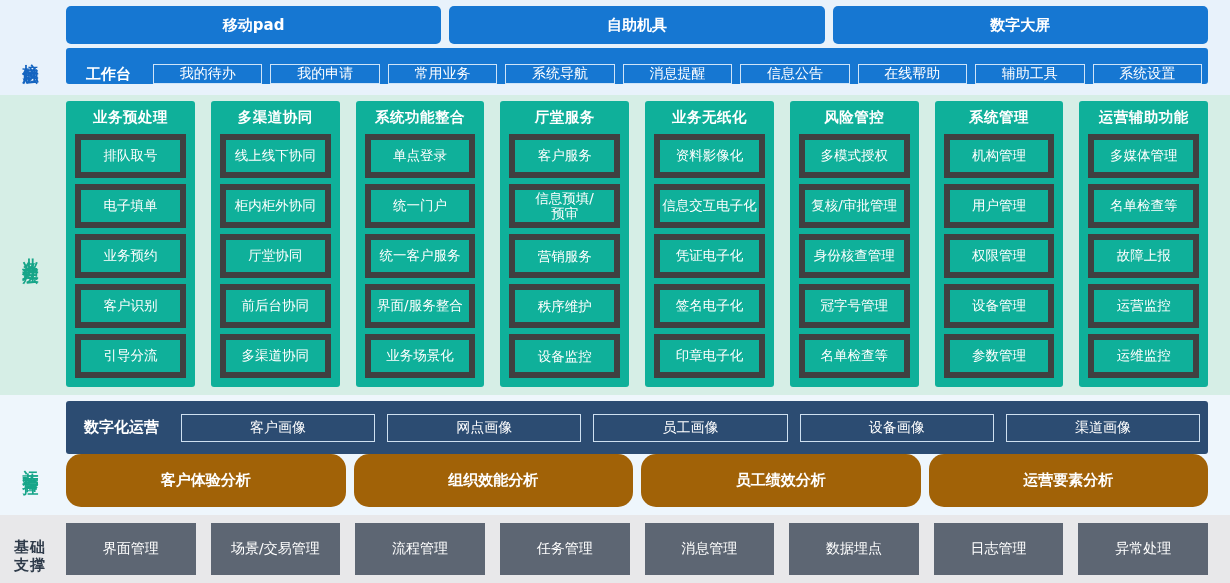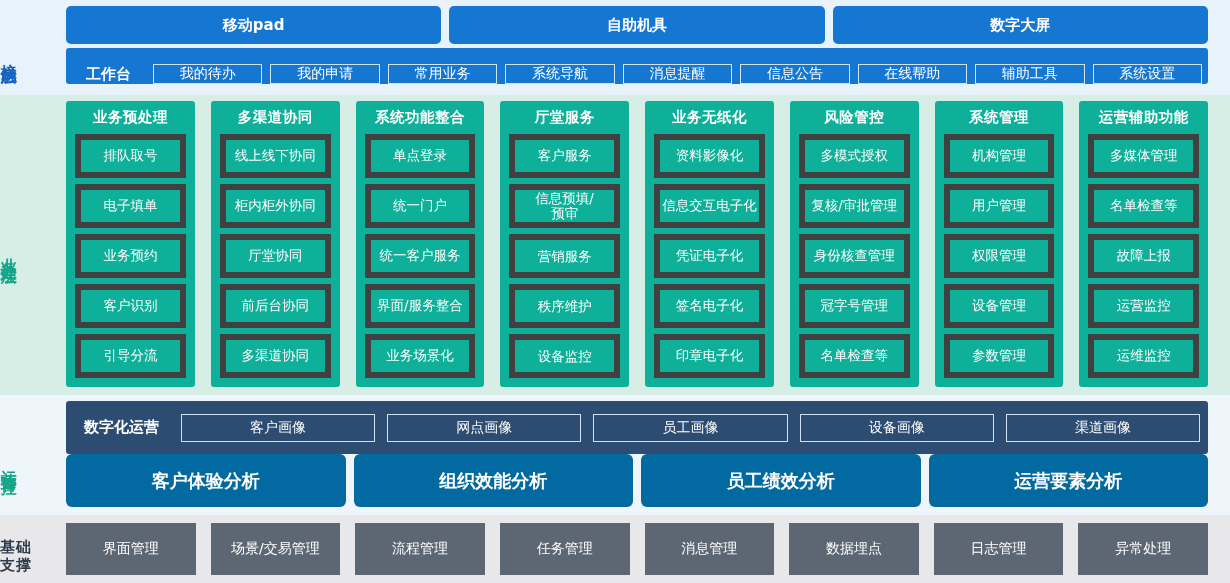--- a/index.html
+++ b/index.html
@@ -8,21 +8,21 @@
     background: #ffffff;
     font-family: "DejaVu Sans", "Liberation Sans", sans-serif;
     overflow: hidden;
   }
   .page { width: 1230px; height: 583px; position: relative; background: #fff; display: flex; flex-direction: column; }
 
   
   .band { display: flex; width: 100%; }
   .band-label {
     flex: 0 0 60px;
-    display: flex; align-items: center; justify-content: flex-start;
+    display: flex; align-items: center; justify-content: center;
     font-weight: bold; font-size: 16px; line-height: 1.05;
     letter-spacing: 1px;
     margin-top: 15px;
   }
   .band-label .vtext {
     writing-mode: vertical-rl;
     text-orientation: upright;
     letter-spacing: 3px;
   }
   .band-body { flex: 1 1 auto; display: flex; flex-direction: column; }
@@ -115,23 +115,23 @@
   .ops-portrait-item {
     flex: 1 1 0;
     border: 1px solid #cfe0f0;
     color: #ffffff; font-size: 14px;
     height: 28px;
     display: flex; align-items: center; justify-content: center;
   }
   .ops-analysis { display: flex; gap: 8px; flex: 1 1 0; }
   .ops-analysis-item {
     flex: 1 1 0;
-    background: #0369a1;
-    border-radius: 6px;
-    color: #ffffff; font-weight: bold; font-size: 18px;
+    background: #a16207;
+    border-radius: 15px;
+    color: #ffffff; font-weight: bold; font-size: 15px;
     display: flex; align-items: center; justify-content: center;
   }
 
   
   .layer-base { background: #e8e8ea; height: 68px; }
   .layer-base .band-label { color: #2f3b4a; background: #e8e8ea; font-size: 15px; }
   .layer-base .band-label .htext { display: block; text-align: center; line-height: 1.15; }
   .base-body { display: flex; gap: 15px; padding: 8px 22px 8px 6px; height: 100%; text-align: right; }
   .base-item {
     flex: 1 1 0;

